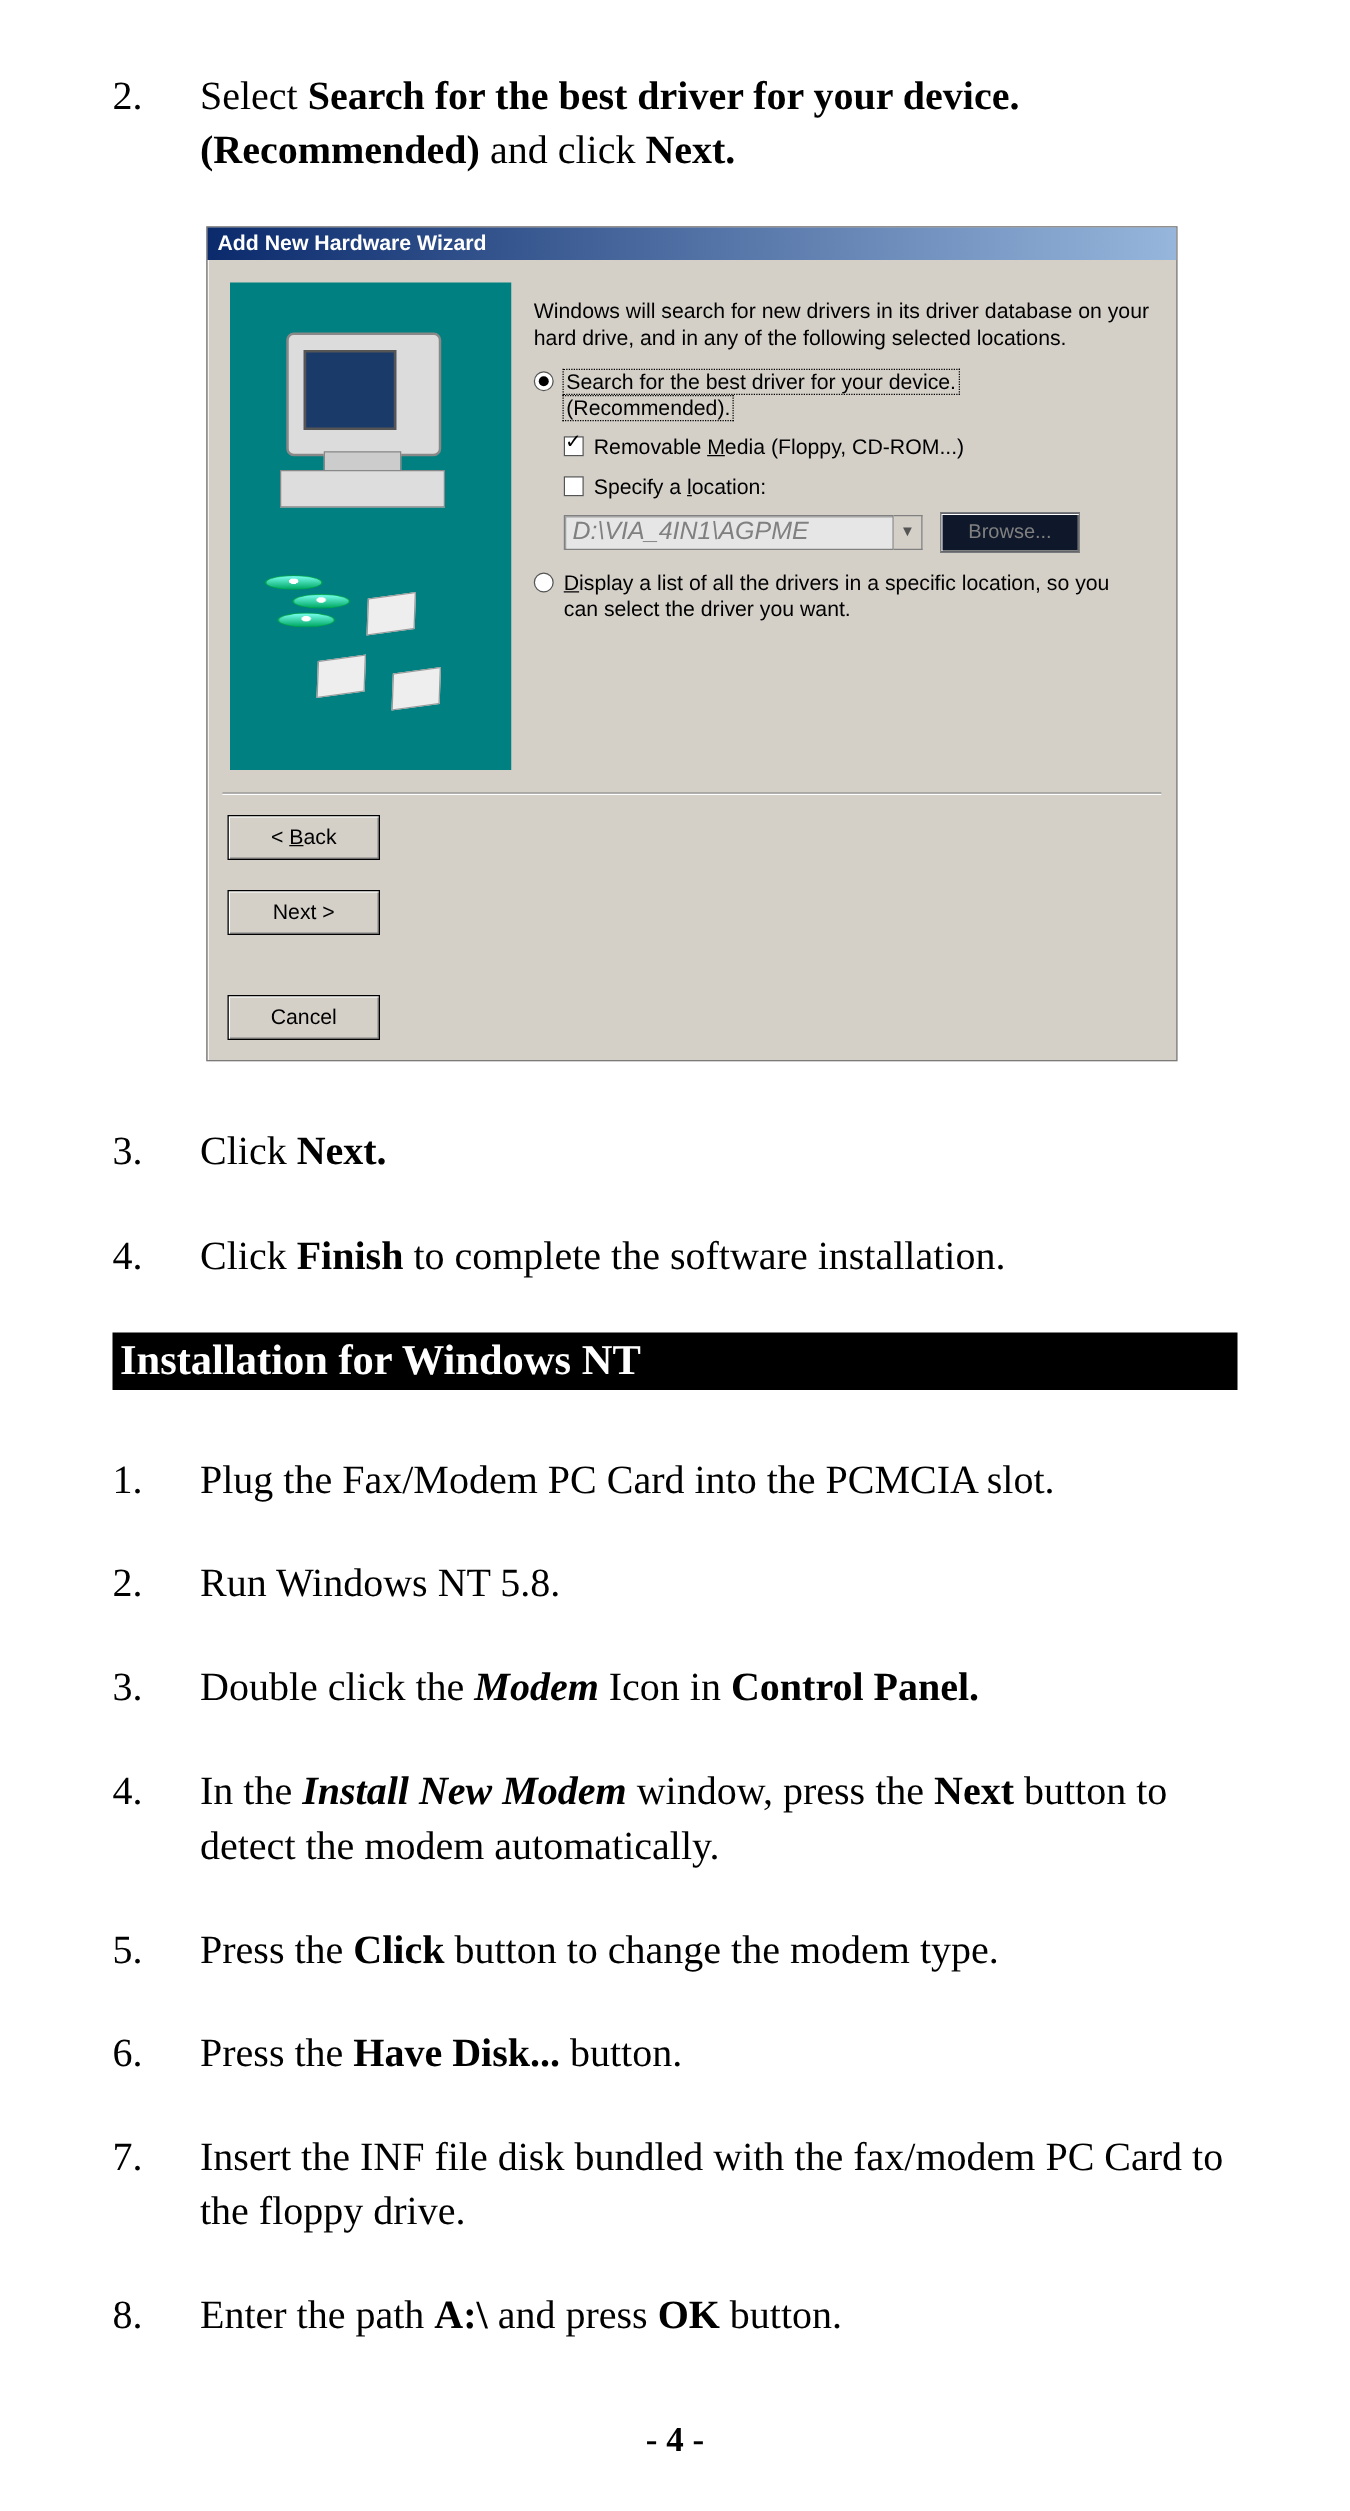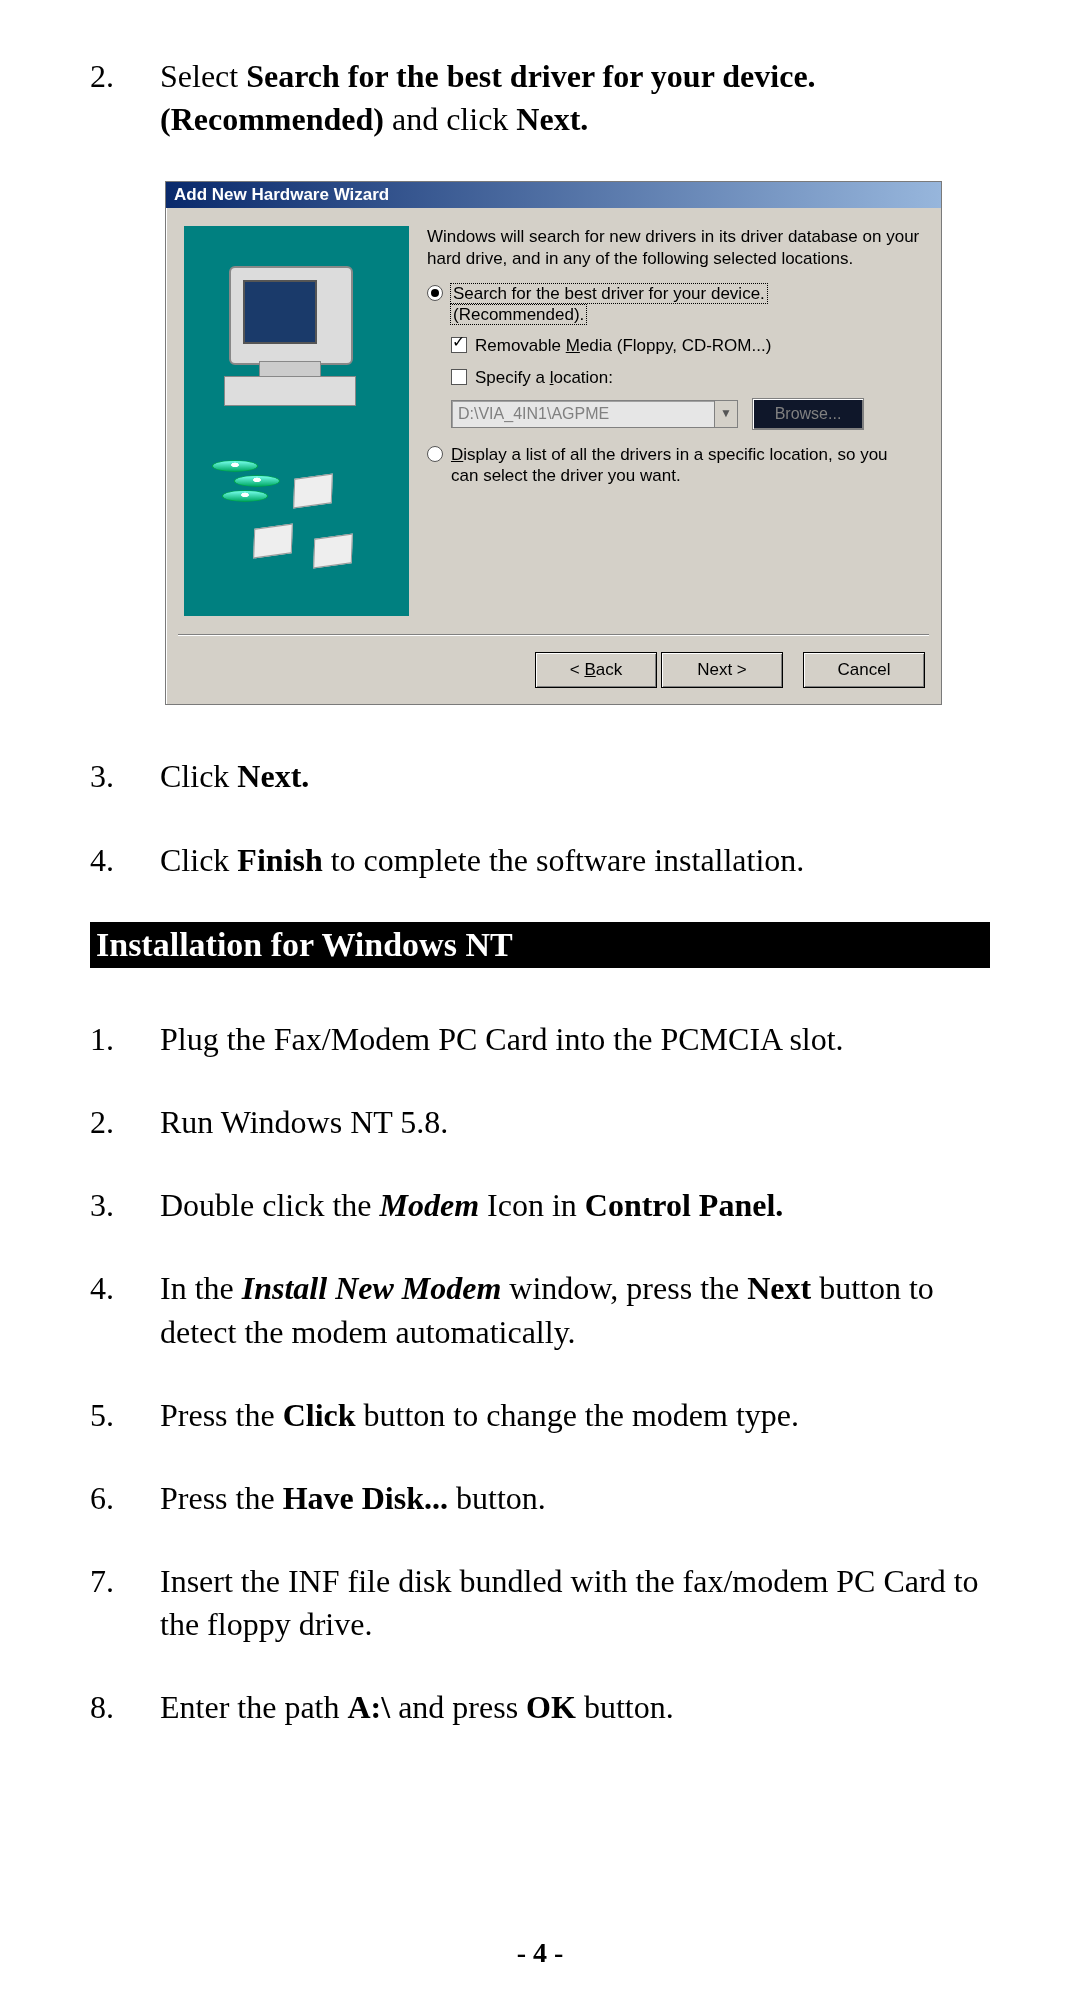--- a/index.html
+++ b/index.html
@@ -78,21 +78,21 @@
     background: #008080;
     flex: 0 0 225px;
     position: relative;
   }
   .dlg-right {
     flex: 1 1 auto;
     padding-left: 18px;
     font-size: 17px;
     line-height: 1.25;
   }
-  .dlg-right p { margin: 0 0 14px 0; }
+  .dlg-right p { margin: 12px 0 14px 0; }
   .radio-row, .check-row {
     display: flex;
     align-items: flex-start;
     margin: 6px 5px 10px 0;
   }
   .radio-glyph {
     width: 14px; height: 14px; border-radius: 50%;
     background: #fff; border: 1px solid #555;
     margin: 2px 8px 0 0; flex: 0 0 14px;
     position: relative;
@@ -120,21 +120,22 @@
     display: flex; align-items: center; gap: 14px;
     margin: 6px 0 14px 24px;
   }
   .path-input {
     width: 250px; height: 26px;
     border: 1px solid #808080;
     background: #e6e6e6;
     box-shadow: inset 1px 1px 0 #a0a0a0;
     display: flex; align-items: center;
     padding: 0 6px; color: #808080;
-    font-size: 16px;
+    font-size: 20px;
+    font-style: italic;
   }
   .dropdown-btn {
     width: 22px; height: 26px;
     border: 1px solid #808080;
     border-left: none;
     background: #d4d0c8;
     display: flex; align-items: center; justify-content: center;
     color: #555; font-size: 12px;
   }
   .browse-btn {
@@ -146,22 +147,23 @@
     display: flex; align-items: center; justify-content: center;
     font-size: 16px;
   }
   .dlg-divider {
     height: 0;
     border-top: 1px solid #808080;
     border-bottom: 1px solid #fff;
     margin: 0 12px;
   }
   .dlg-footer {
-    display: flex; justify-content: flex-end; gap: 4px;
+    display: flex; justify-content: flex-end; gap: 24px;
     padding: 16px;
+    flex-direction: column;
   }
   .btn {
     width: 120px; height: 34px;
     border: 1px solid #000;
     background: #d4d0c8;
     box-shadow: inset 1px 1px 0 #fff, inset -1px -1px 0 #808080;
     display: flex; align-items: center; justify-content: center;
     font-size: 17px;
   }
   .underline-letter { text-decoration: underline; }

